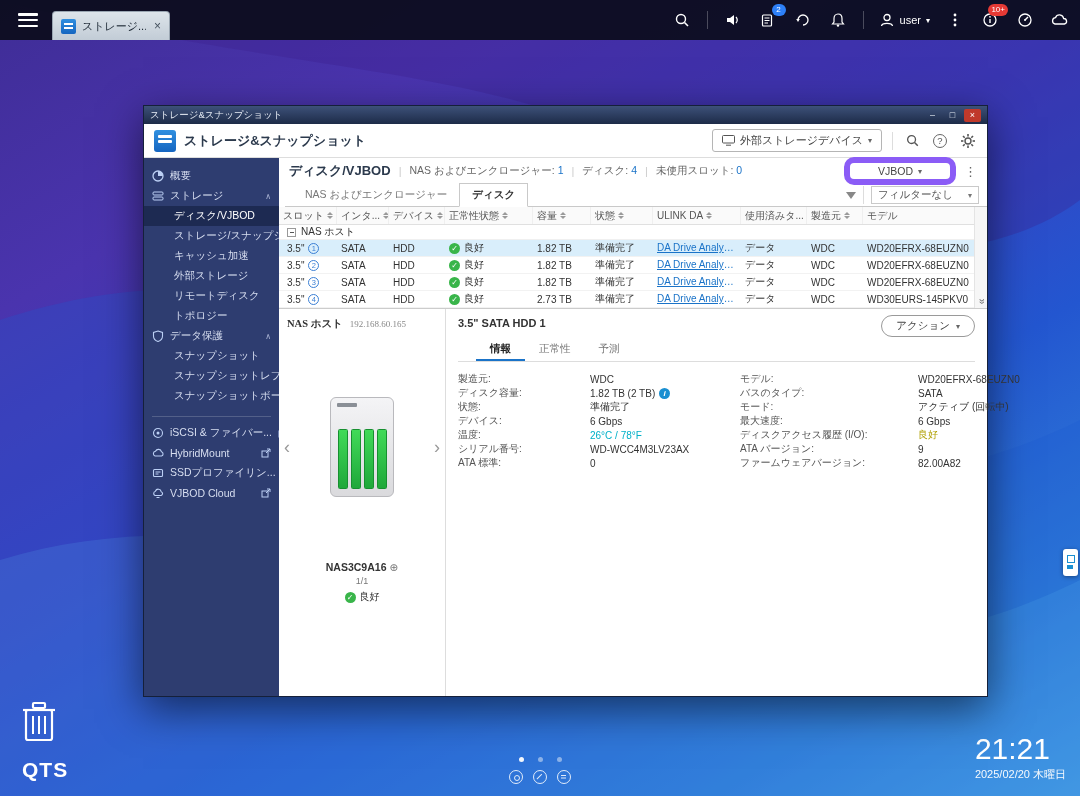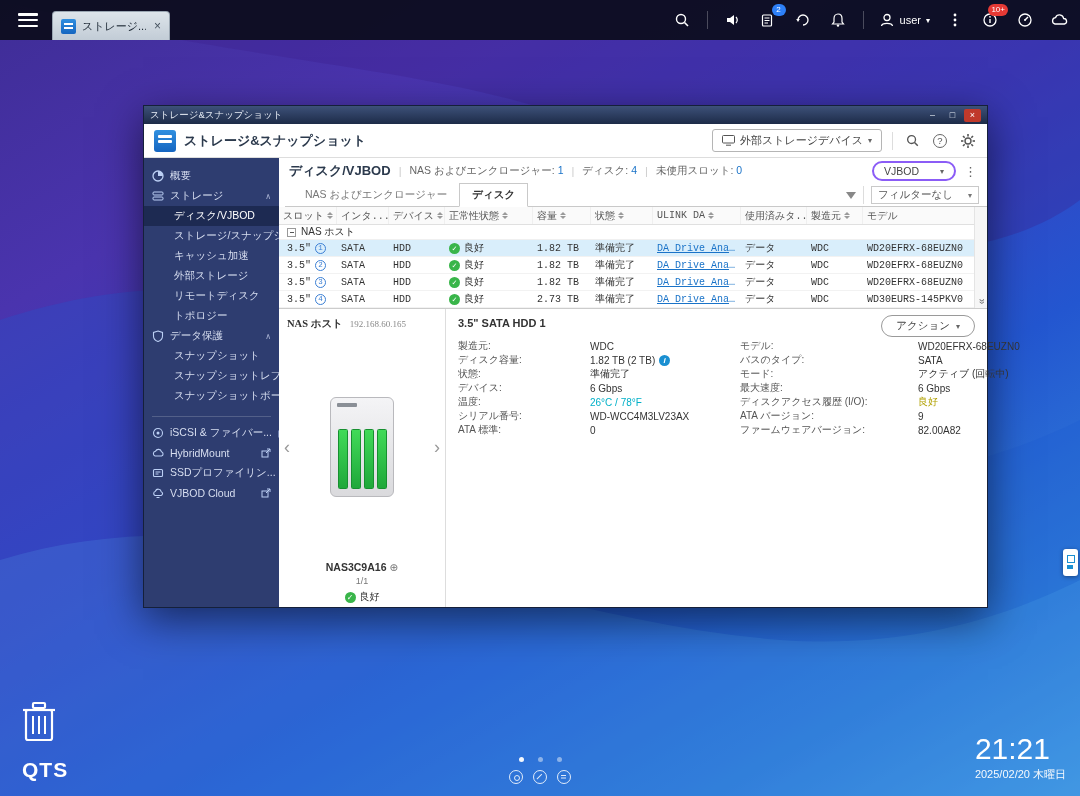--- a/index.html
+++ b/index.html
@@ -25,21 +25,21 @@
   .tb-ic { position:relative; width:20px; height:20px; display:flex; align-items:center; justify-content:center; cursor:pointer; }
   .tb-sep { width:1px; height:18px; background:rgba(255,255,255,.25); }
   .badge { position:absolute; top:-6px; right:-8px; min-width:14px; height:12px; padding:0 3px; border-radius:7px;
     font-size:8px; line-height:12px; color:#fff; text-align:center; }
   .badge.blue { background:#2d7ff7; }
   .badge.red { background:#e53935; }
   .tb-user { display:flex; align-items:center; gap:5px; color:#fff; font-size:11px; cursor:pointer; }
   .caret { font-size:8px; color:#fff; }
 
   
-  .window { position:absolute; left:143px; top:105px; width:845px; height:503px; background:#fff;
+  .window { position:absolute; left:143px; top:105px; width:845px; height:592px; background:#fff;
     box-shadow:0 12px 40px rgba(0,0,0,.55); border:1px solid #15203a; display:flex; flex-direction:column; z-index:20; }
   .titlebar { height:18px; background:linear-gradient(#3d5179,#1d2b48); display:flex; align-items:center; padding:0 6px; flex:none; }
   .titlebar .wt { color:#e8edf5; font-size:9.5px; }
   .win-btns { margin-left:auto; display:flex; gap:3px; }
   .win-btn { width:17px; height:13px; display:flex; align-items:center; justify-content:center; color:#dfe6ef; font-size:9px; cursor:pointer; border-radius:2px; }
   .win-btn.close { background:#c0392b; color:#fff; }
 
   .appbar { height:34px; background:#fff; border-bottom:1px solid #ddd; display:flex; align-items:center; padding:0 10px; flex:none; gap:8px; }
   .appico-lg { width:22px; height:22px; border-radius:3px; background:linear-gradient(#2f8fe0,#1565c0); position:relative; flex:none; }
   .appico-lg:before { content:""; position:absolute; left:4px; right:4px; top:5px; height:3px; background:#fff; box-shadow:0 5px 0 #fff; border-radius:1px; }
@@ -63,33 +63,33 @@
   .si { flex:none; display:inline-flex; }
 
   
   .main { flex:1; display:flex; flex-direction:column; min-width:0; background:#fff; }
   .page-head { height:26px; display:flex; align-items:center; padding:0 10px; gap:8px; flex:none; }
   .page-title { font-size:13px; font-weight:bold; color:#2c3a4d; white-space:nowrap; }
   .ph-sep { color:#ccc; }
   .stat { font-size:10.5px; color:#666; white-space:nowrap; }
   .stat b { color:#1a73c8; font-weight:normal; margin-left:3px; }
   .ph-right { margin-left:auto; display:flex; align-items:center; gap:8px; }
-  .vjbod-btn { border:2px solid #8b5cf6; border-radius:10px; padding:2px 10px; font-size:10.5px; color:#444; display:flex; gap:21px; align-items:center; cursor:pointer; background:#fff; }
+  .vjbod-btn { border:6px solid #8b5cf6; border-radius:10px; padding:2px 28px; font-size:10.5px; color:#444; display:flex; gap:5px; align-items:center; cursor:pointer; background:#fff; }
   .dots-v { color:#666; font-size:13px; cursor:pointer; }
 
   .tabs-row { height:23px; border-bottom:1px solid #c9c9c9; display:flex; align-items:flex-end; padding:0 8px; flex:none;margin-left:6px; }
   .m-tab { font-size:10.5px; color:#777; padding:4px 12px; cursor:pointer; }
   .m-tab.active { background:#fff; border:1px solid #c9c9c9; border-bottom:1px solid #fff; color:#333; font-weight:bold; position:relative; top:1px; }
   .tabs-right { margin-left:auto; display:flex; align-items:center; gap:7px; padding-bottom:2px; }
   .funnel { width:0; height:0; border-left:5px solid transparent; border-right:5px solid transparent; border-top:7px solid #888; position:relative; cursor:pointer; }
   .filter-sel { border:1px solid #c9c9c9; height:18px; min-width:108px; display:flex; align-items:center; justify-content:space-between; padding:0 6px; font-size:10.5px; color:#555; cursor:pointer; background:#fff; }
   .filter-sel .caret2 { font-size:8px; color:#777; }
 
   .table-wrap { position:relative; flex:none; }
-  .tgrid { display:grid; grid-template-columns:58px 52px 56px 88px 58px 62px 88px 66px 56px 1fr; align-items:center;font-family:Liberation Mono, monospace; }
+  .tgrid { display:grid; grid-template-columns:58px 52px 56px 88px 58px 62px 88px 66px 56px 1fr; align-items:center; }
   .thead { background:#fafafa; border-bottom:1px solid #e0e0e0; height:18px; }
   .th { display:flex; align-items:center; gap:3px; font-size:10px; color:#555; padding:0 4px; height:100%; border-right:1px solid #efefef; white-space:nowrap; overflow:hidden; cursor:pointer; }
   .sort { display:inline-flex; flex-direction:column; gap:1px; }
   .sort i { display:block; width:0; height:0; border-left:3px solid transparent; border-right:3px solid transparent; }
   .sort .up { border-bottom:3px solid #9a9a9a; }
   .sort .dn { border-top:3px solid #9a9a9a; }
   .group-row { height:15px; display:flex; align-items:center; gap:5px; padding-left:8px; font-size:10px; color:#333; border-bottom:1px solid #f0f0f0; background:#fff; }
   .collapse-box { width:9px; height:9px; border:1px solid #999; position:relative; flex:none; cursor:pointer; }
   .collapse-box:before { content:""; position:absolute; left:1.5px; right:1.5px; top:3.5px; height:1px; background:#555; }
   .trow { height:17px; font-size:10px; color:#333; border-bottom:1px solid #f2f2f2; cursor:pointer; }
@@ -631,20 +631,25 @@
               <span>良好</span>
             </div>
           </div>
 
           <div class="detail-panel">
             <div class="disk-title">3.5" SATA HDD 1</div>
             <div class="action-btn">
               <span>アクション</span>
               <span class="caret" style="color:#666">▾</span>
             </div>
+            <div class="d-tabs">
+              <span class="d-tab active">情報</span>
+              <span class="d-tab">正常性</span>
+              <span class="d-tab">予測</span>
+            </div>
             <div class="fields">
               <span class="f-label">製造元:</span>
               <span class="f-value">WDC</span>
               <span class="f-label">モデル:</span>
               <span class="f-value">WD20EFRX-68EUZN0</span>
 
               <span class="f-label">ディスク容量:</span>
               <span class="f-value">
                   <span>1.82 TB (2 TB)</span>
                   <span class="info-dot">i</span>

